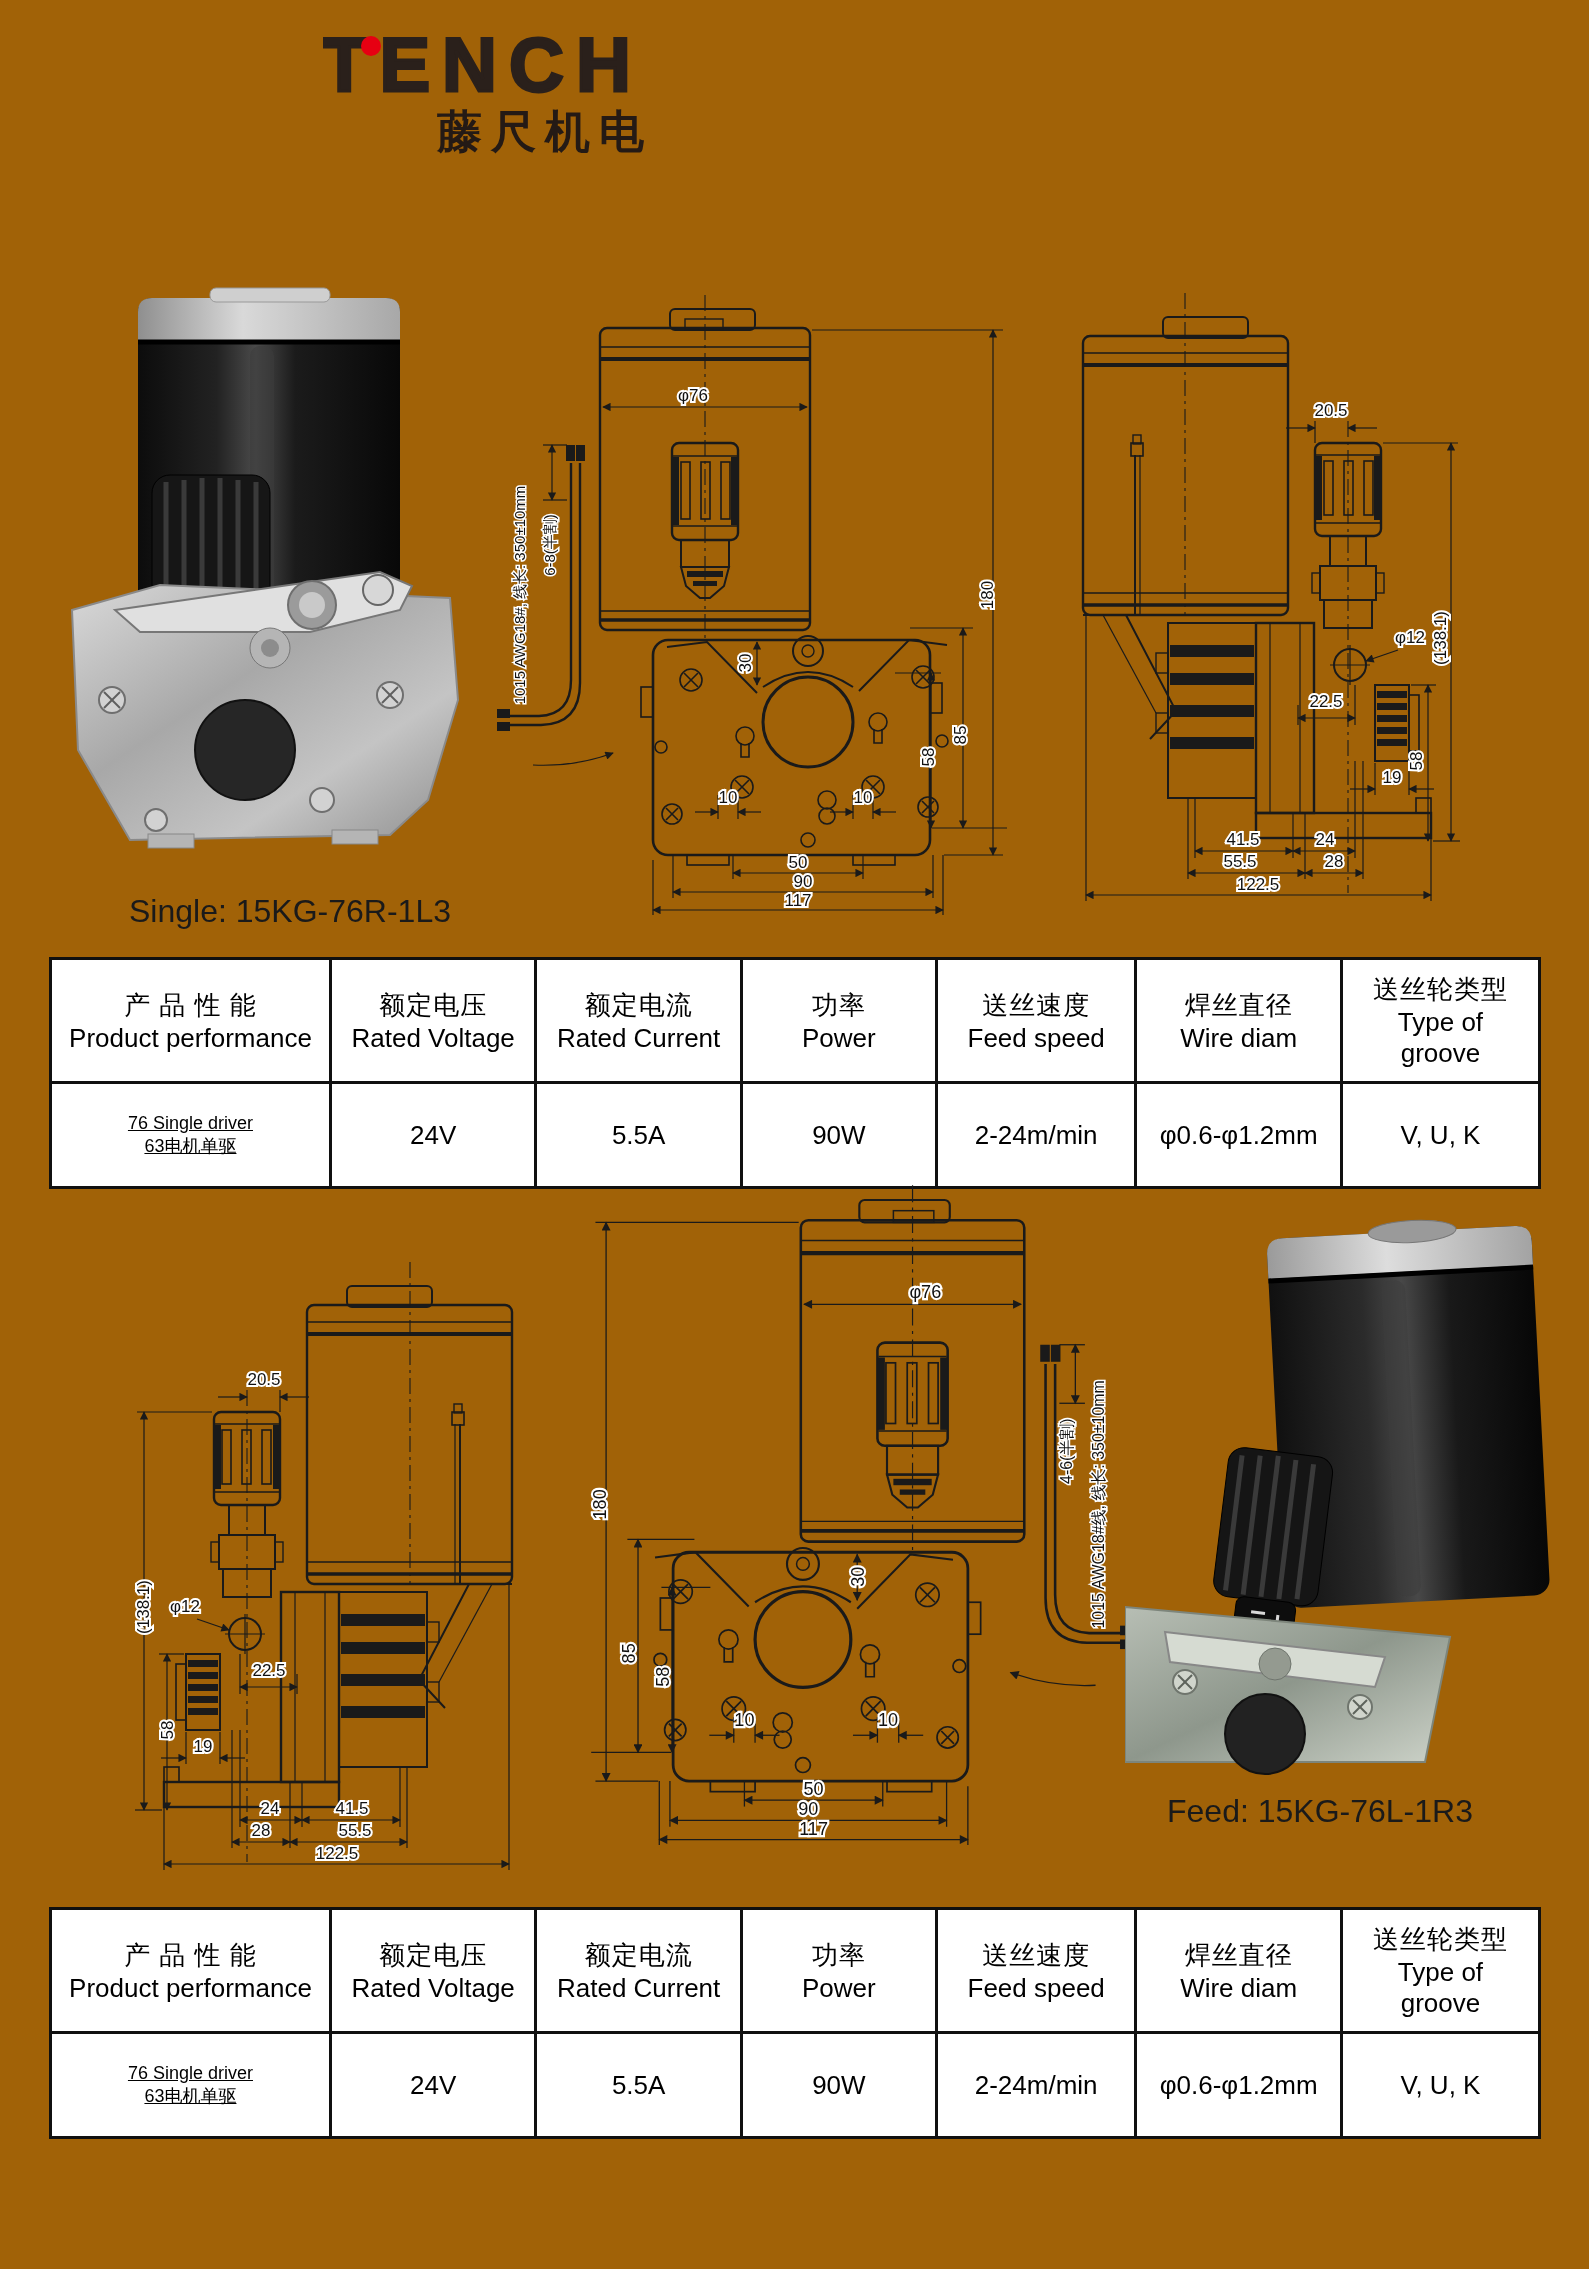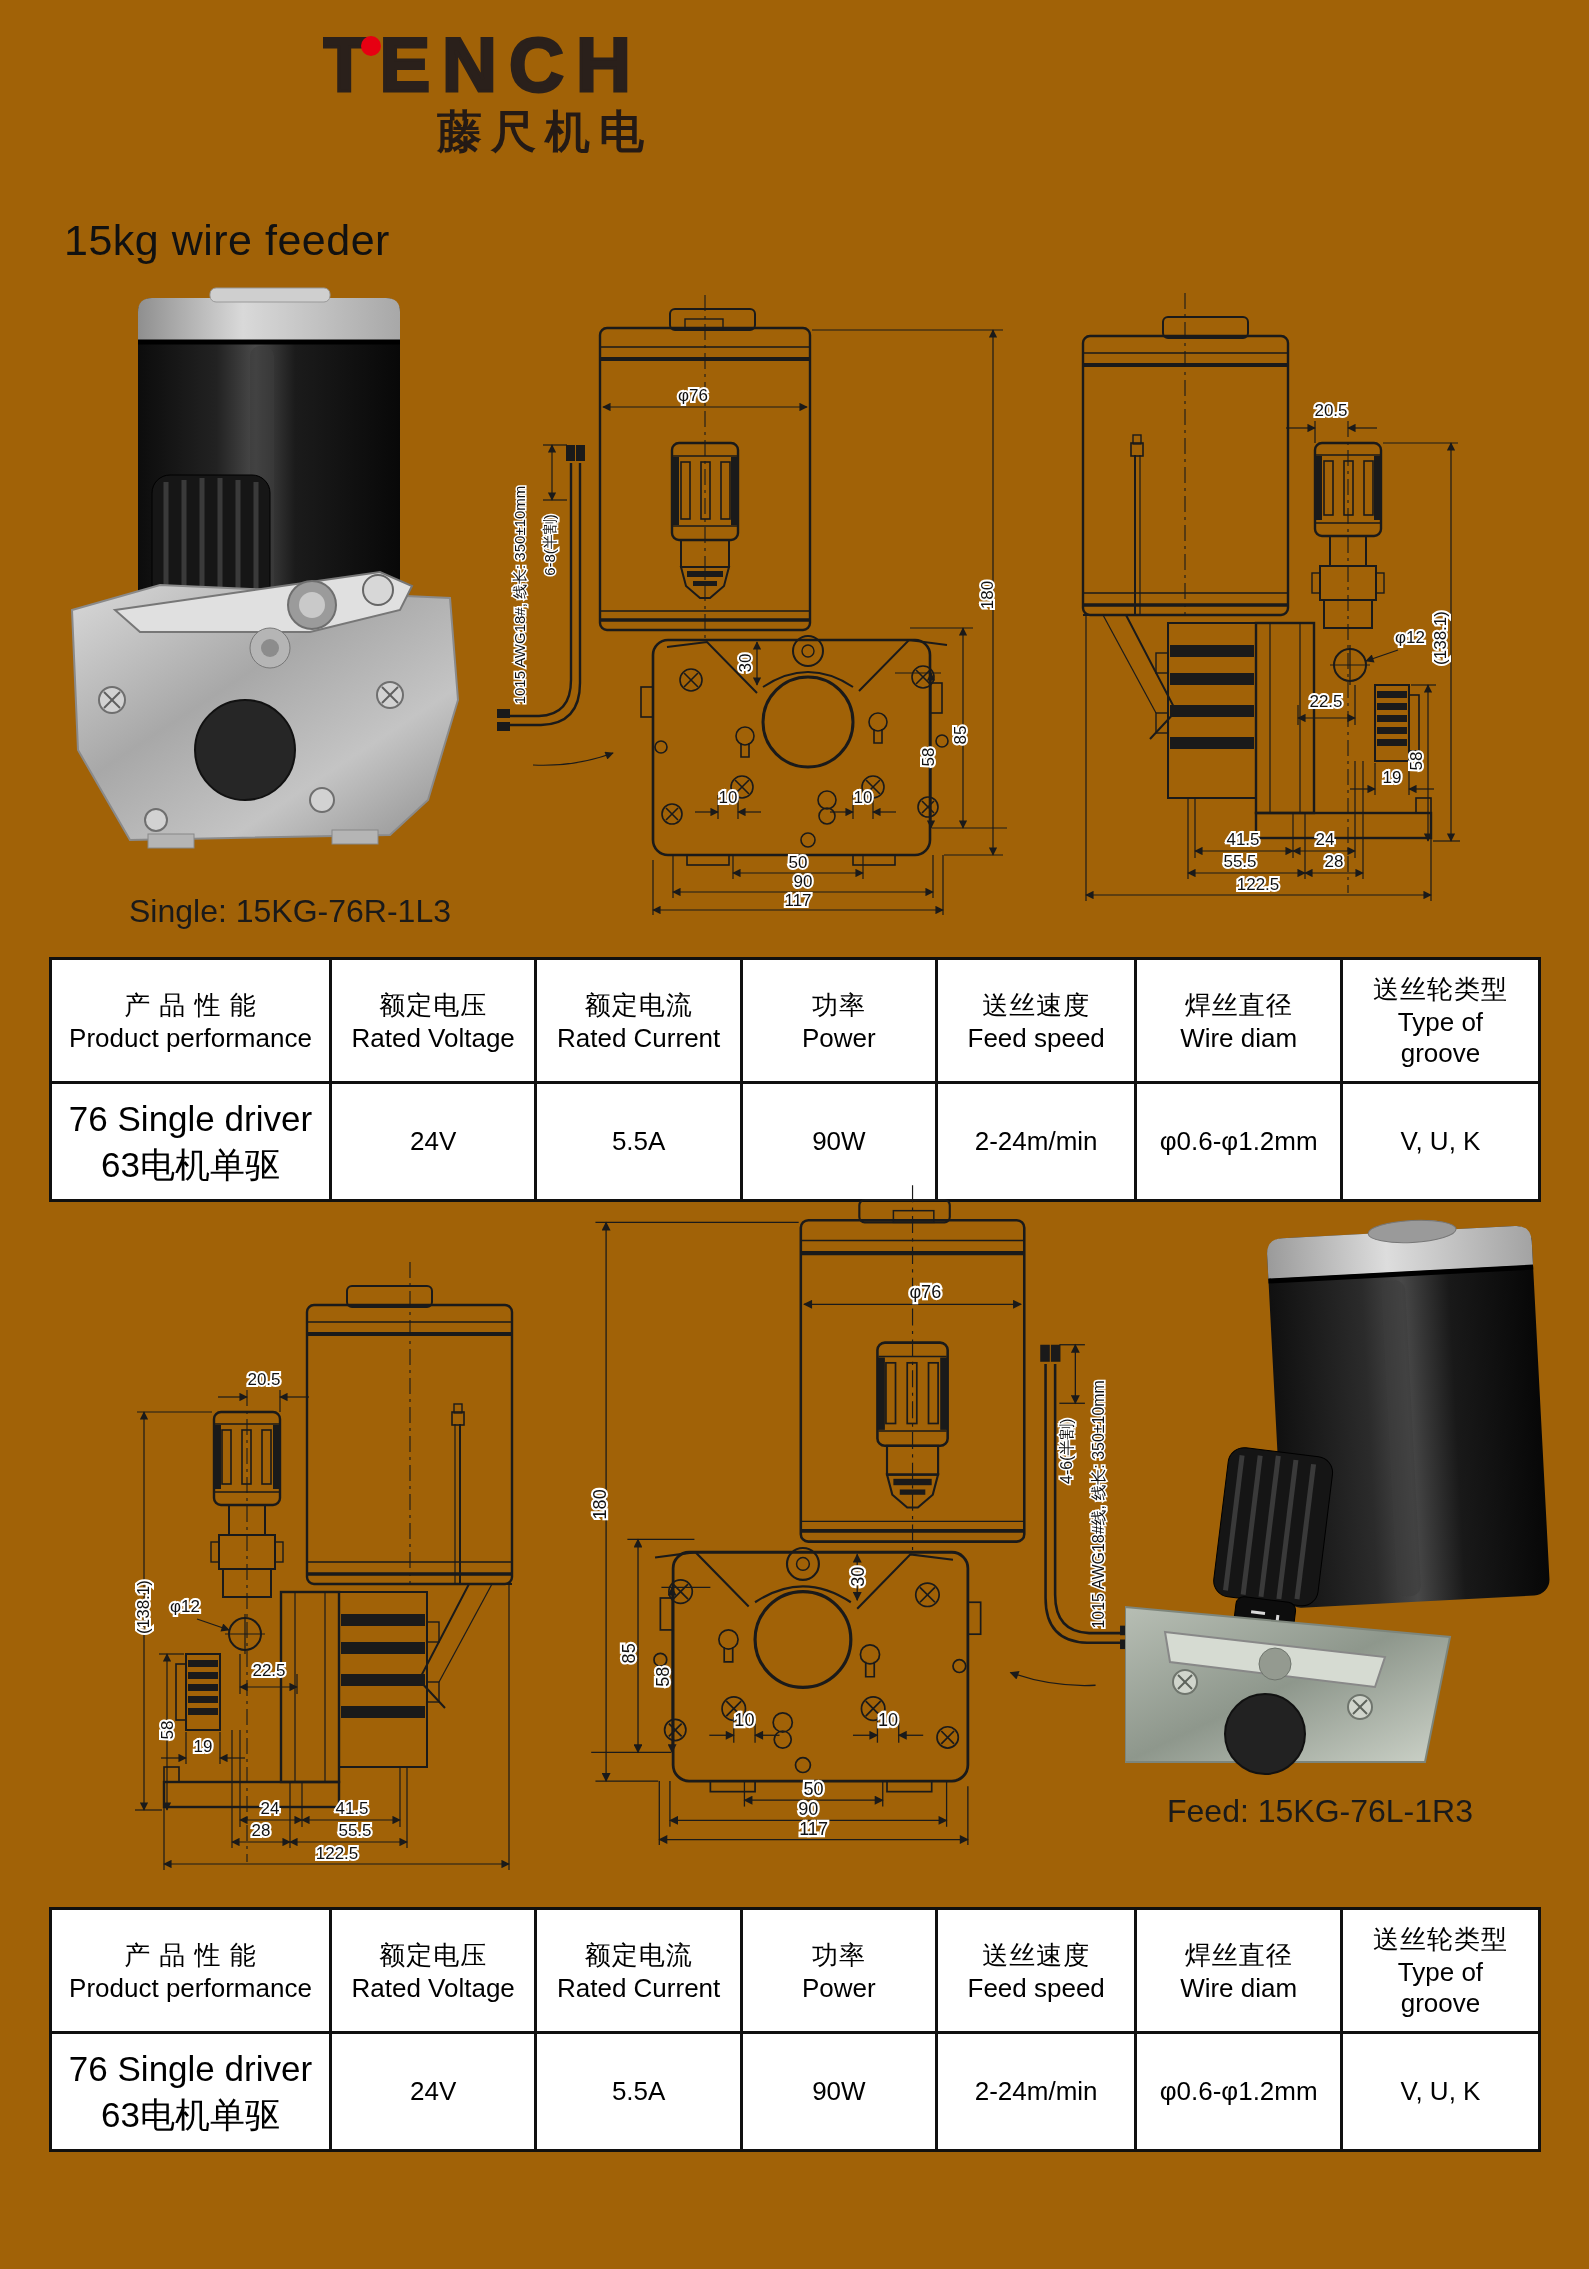--- a/index.html
+++ b/index.html
@@ -12,21 +12,21 @@
   .page-title { font-size:43px; color:#111; letter-spacing:0.5px; }
   .model-caption { font-size:32px; color:#1a1a1a; text-align:center; }
 
   
   table.spec { position:absolute; left:49px; width:1492px; border-collapse:collapse; table-layout:fixed; background:#fff; }
   table.spec th, table.spec td { border:3px solid #101010; text-align:center; vertical-align:middle; color:#000; padding:12px; }
   table.spec tr.head th { height:96px; font-weight:normal; }
   table.spec tr.head .cn { font-size:26px; letter-spacing:1px; }
   table.spec tr.head .en { font-size:26px; }
   table.spec tr.data td { height:78px; font-size:26px; }
-  .cell-two div { line-height:1.3; font-size:35px; }
+  .cell-two div { line-height:1.3; font-size:18px;text-decoration:underline; }
 
   
   svg .ln  { fill:none; stroke:#1a1a1a; }
   svg .dim { fill:none; stroke:#1a1a1a; stroke-width:1.2; }
   svg .cl  { fill:none; stroke:#1a1a1a; stroke-width:1.1; stroke-dasharray:16 5 3 5; }
   svg text.dlabel { font-size:17px; fill:#111; paint-order:stroke; stroke:#ffffff; stroke-width:4px;
                     font-family:"Liberation Sans", sans-serif; }
   svg text.dnote  { font-size:15px; fill:#111; paint-order:stroke; stroke:#ffffff; stroke-width:3px;
                     font-family:"Liberation Sans", sans-serif; }
 </style>
@@ -236,21 +236,20 @@
   </svg>
 
   <div class="abs" style="left:323px; top:25px;">
     <svg width="335" height="132" viewBox="0 0 335 132">
       <text x="-2" y="66" font-size="76" font-weight="bold" letter-spacing="12" fill="#2a201b" stroke="#2a201b" stroke-width="3" font-family="Liberation Sans, sans-serif">TENCH</text>
       <circle cx="48" cy="21" r="10" fill="#e60012"></circle>
       <text x="330" y="122" text-anchor="end" font-size="45" font-weight="bold" letter-spacing="9" fill="#241a15" font-family="Liberation Sans, sans-serif">藤尺机电</text>
     </svg>
   </div>
 
-  <div class="abs page-title" style="left:64px; top:216px;">15kg wire feeder</div>
 
   <div class="abs" style="left:60px; top:280px;">
     <svg width="405" height="590" viewBox="0 0 405 590">
       <defs>
         <linearGradient id="cylBody" x1="0" y1="0" x2="1" y2="0">
           <stop offset="0" stop-color="#0c0c0c"></stop>
             <stop offset="0.3" stop-color="#222"></stop>
           <stop offset="0.45" stop-color="#4a4a4a"></stop>
             <stop offset="0.6" stop-color="#1b1b1b"></stop>
           <stop offset="1" stop-color="#080808"></stop>

